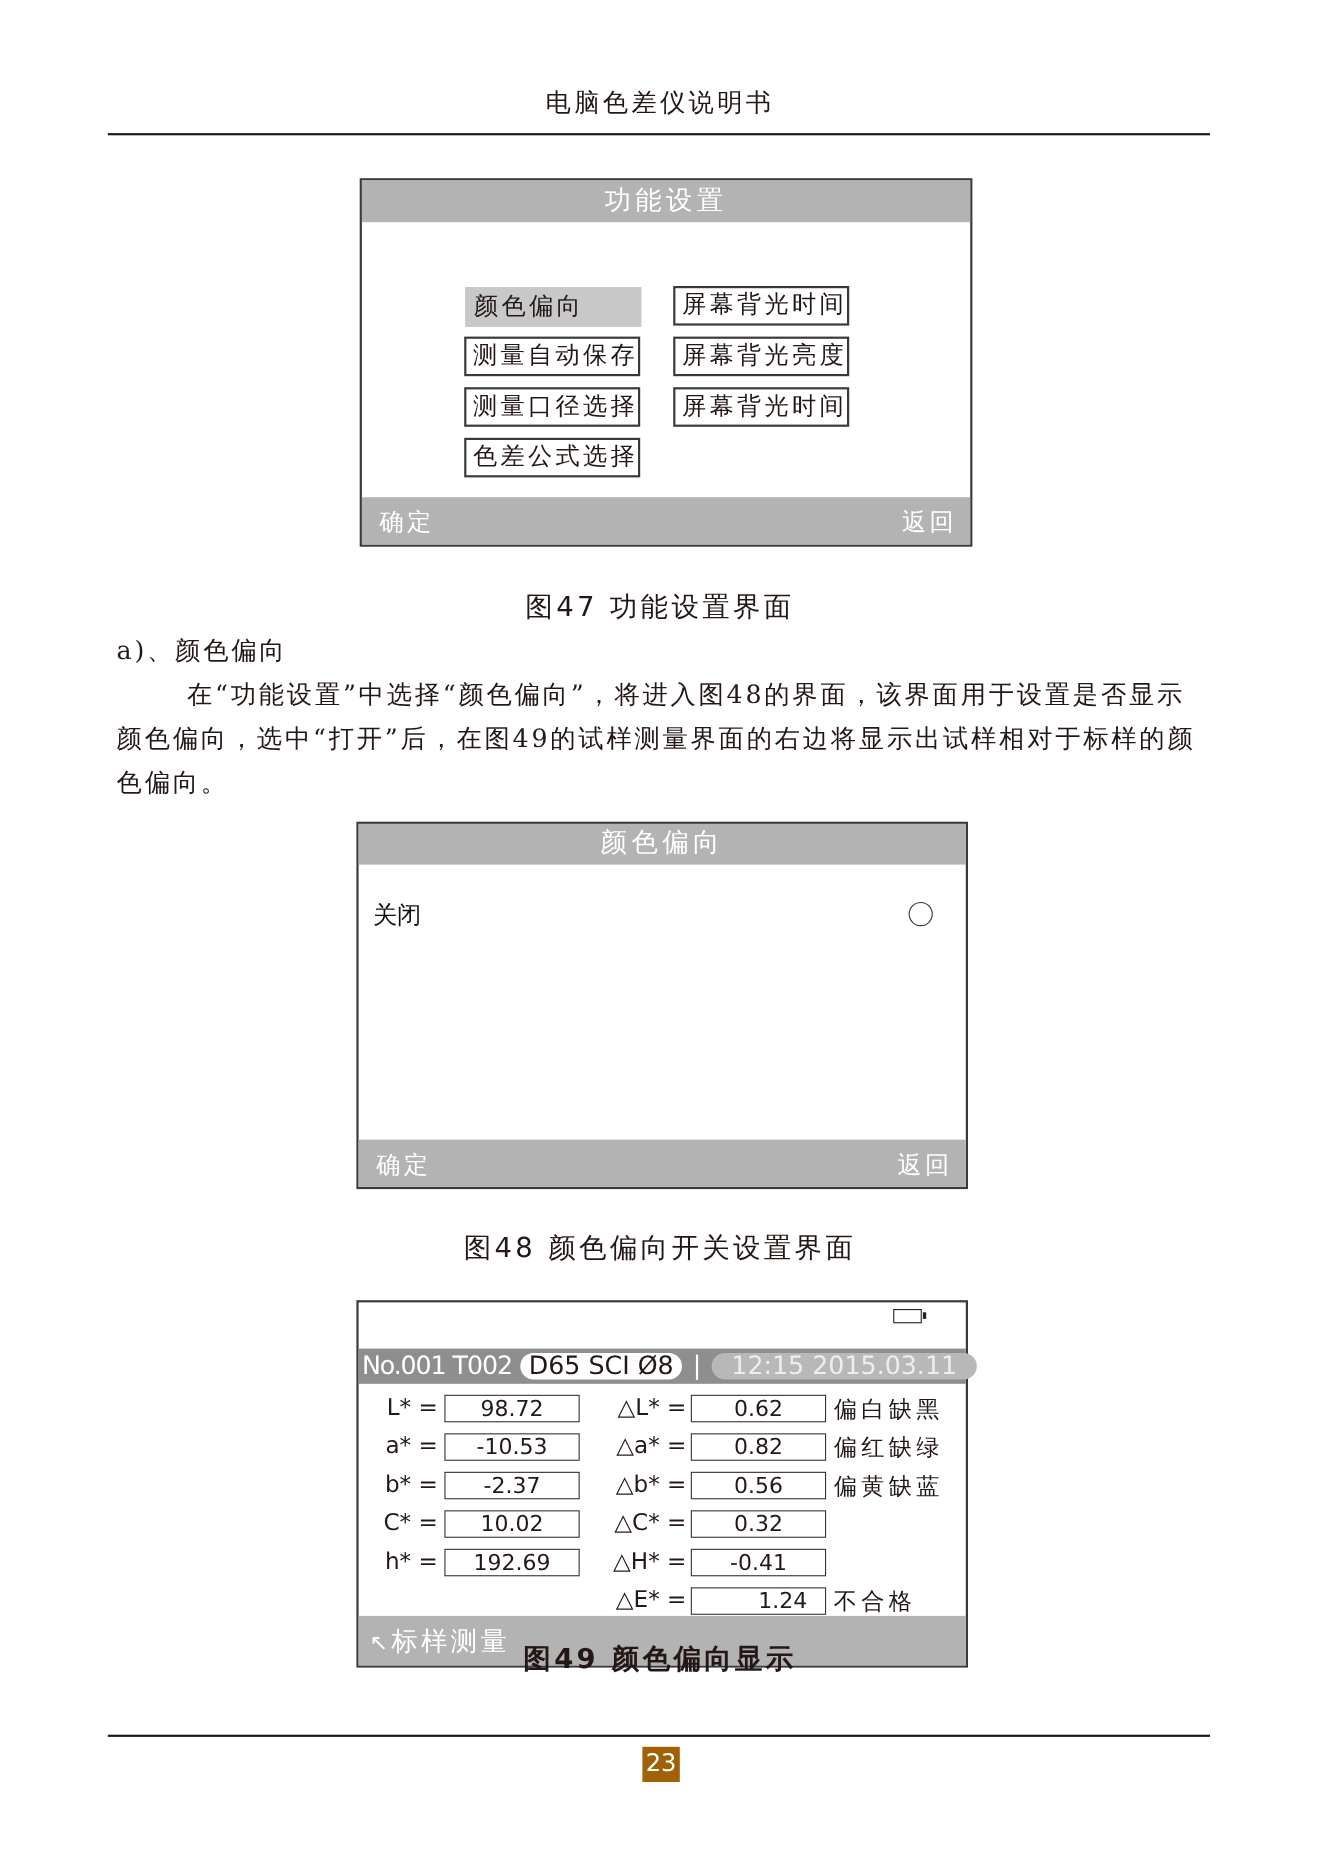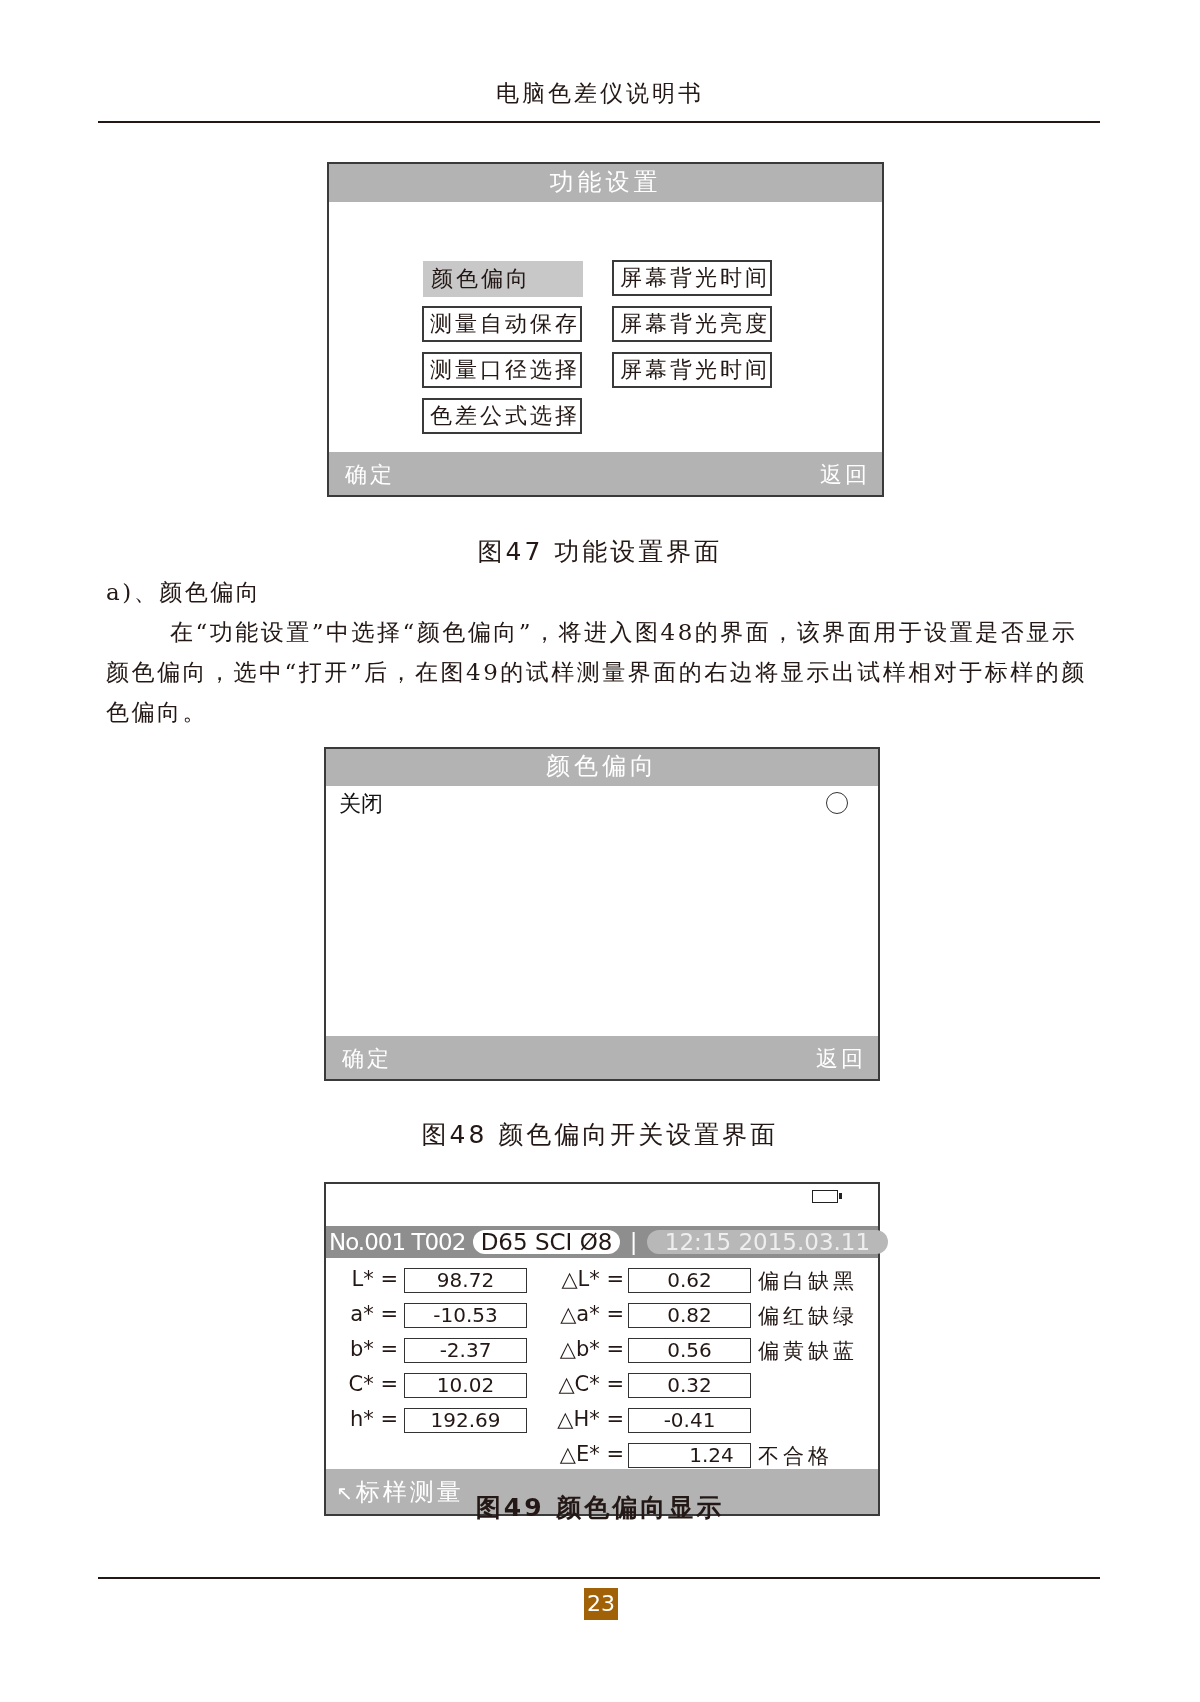--- a/index.html
+++ b/index.html
@@ -13,21 +13,21 @@
   .indent{text-indent:64px;}
   
   .screen{border:2px solid #3a3a3a;background:#fff;box-sizing:border-box;}
   .titlebar{position:absolute;left:0;right:0;top:0;background:#b3b3b3;color:#fff;text-align:center;font-size:24px;letter-spacing:4px;}
   .footbar{position:absolute;left:0;right:0;bottom:0;background:#b3b3b3;color:#fff;font-size:22px;letter-spacing:3px;}
   .footbar .l{position:absolute;left:16px;top:8px;}
   .footbar .r{position:absolute;right:12px;top:8px;}
   .menu-btn{position:absolute;width:160px;height:36px;border:2px solid #3a3a3a;box-sizing:border-box;
             font-size:22px;letter-spacing:3px;line-height:32px;padding-left:6px;background:#fff;color:#231815;white-space:nowrap;overflow:hidden;}
   .menu-btn.sel{border-color:#c8c8c8;background:#c8c8c8;}
-  .opt-row{position:absolute;left:4px;right:4px;}
+  .opt-row{position:absolute;left:4px;right:4px;margin-top:28px;}
   .radio{position:absolute;width:22px;height:22px;border:1.5px solid #333;border-radius:50%;background:#fff;box-sizing:border-box;}
   .radio .dot{position:absolute;left:6px;top:6px;width:7px;height:7px;border-radius:50%;background:#666;}
   .infobar{position:absolute;left:0;right:0;background:#8e8e8e;color:#fff;font-size:23px;white-space:nowrap;}
   .pill{display:inline-block;border-radius:14px;padding:0 8px;line-height:24px;}
   .pill-white{background:#fff;color:#231815;}
   .pill-grey{background:#b8b8b8;color:#eee;}
   .lbl{position:absolute;font-size:21px;text-align:right;white-space:nowrap;}
   .val{position:absolute;height:25px;border:1.5px solid #333;box-sizing:border-box;font-size:20px;text-align:center;line-height:22px;background:#fff;}
   .dev{position:absolute;font-size:21px;letter-spacing:4px;white-space:nowrap;}
   .battery{position:absolute;width:26px;height:13px;border:1.5px solid #222;background:#fff;box-sizing:border-box;}

